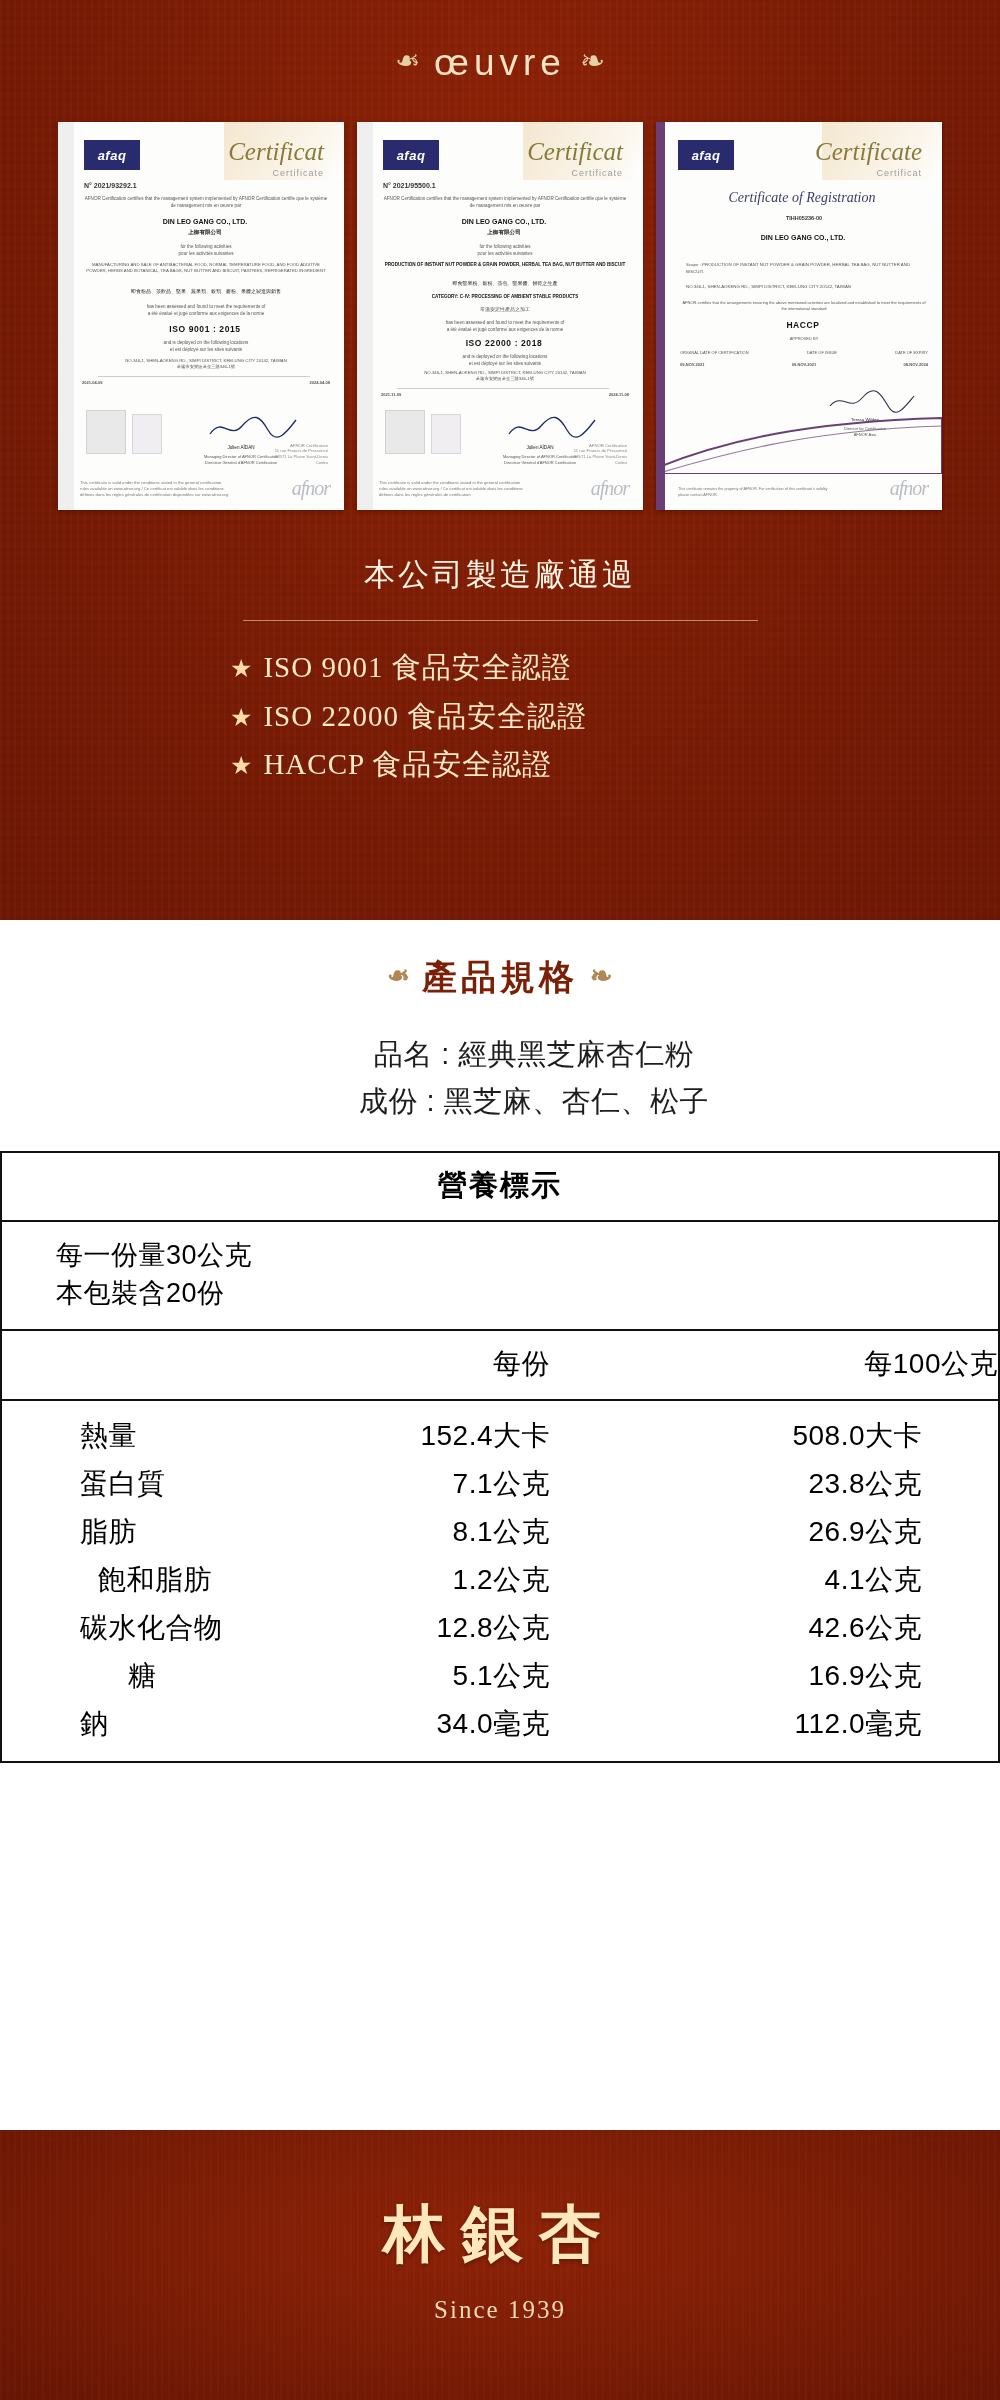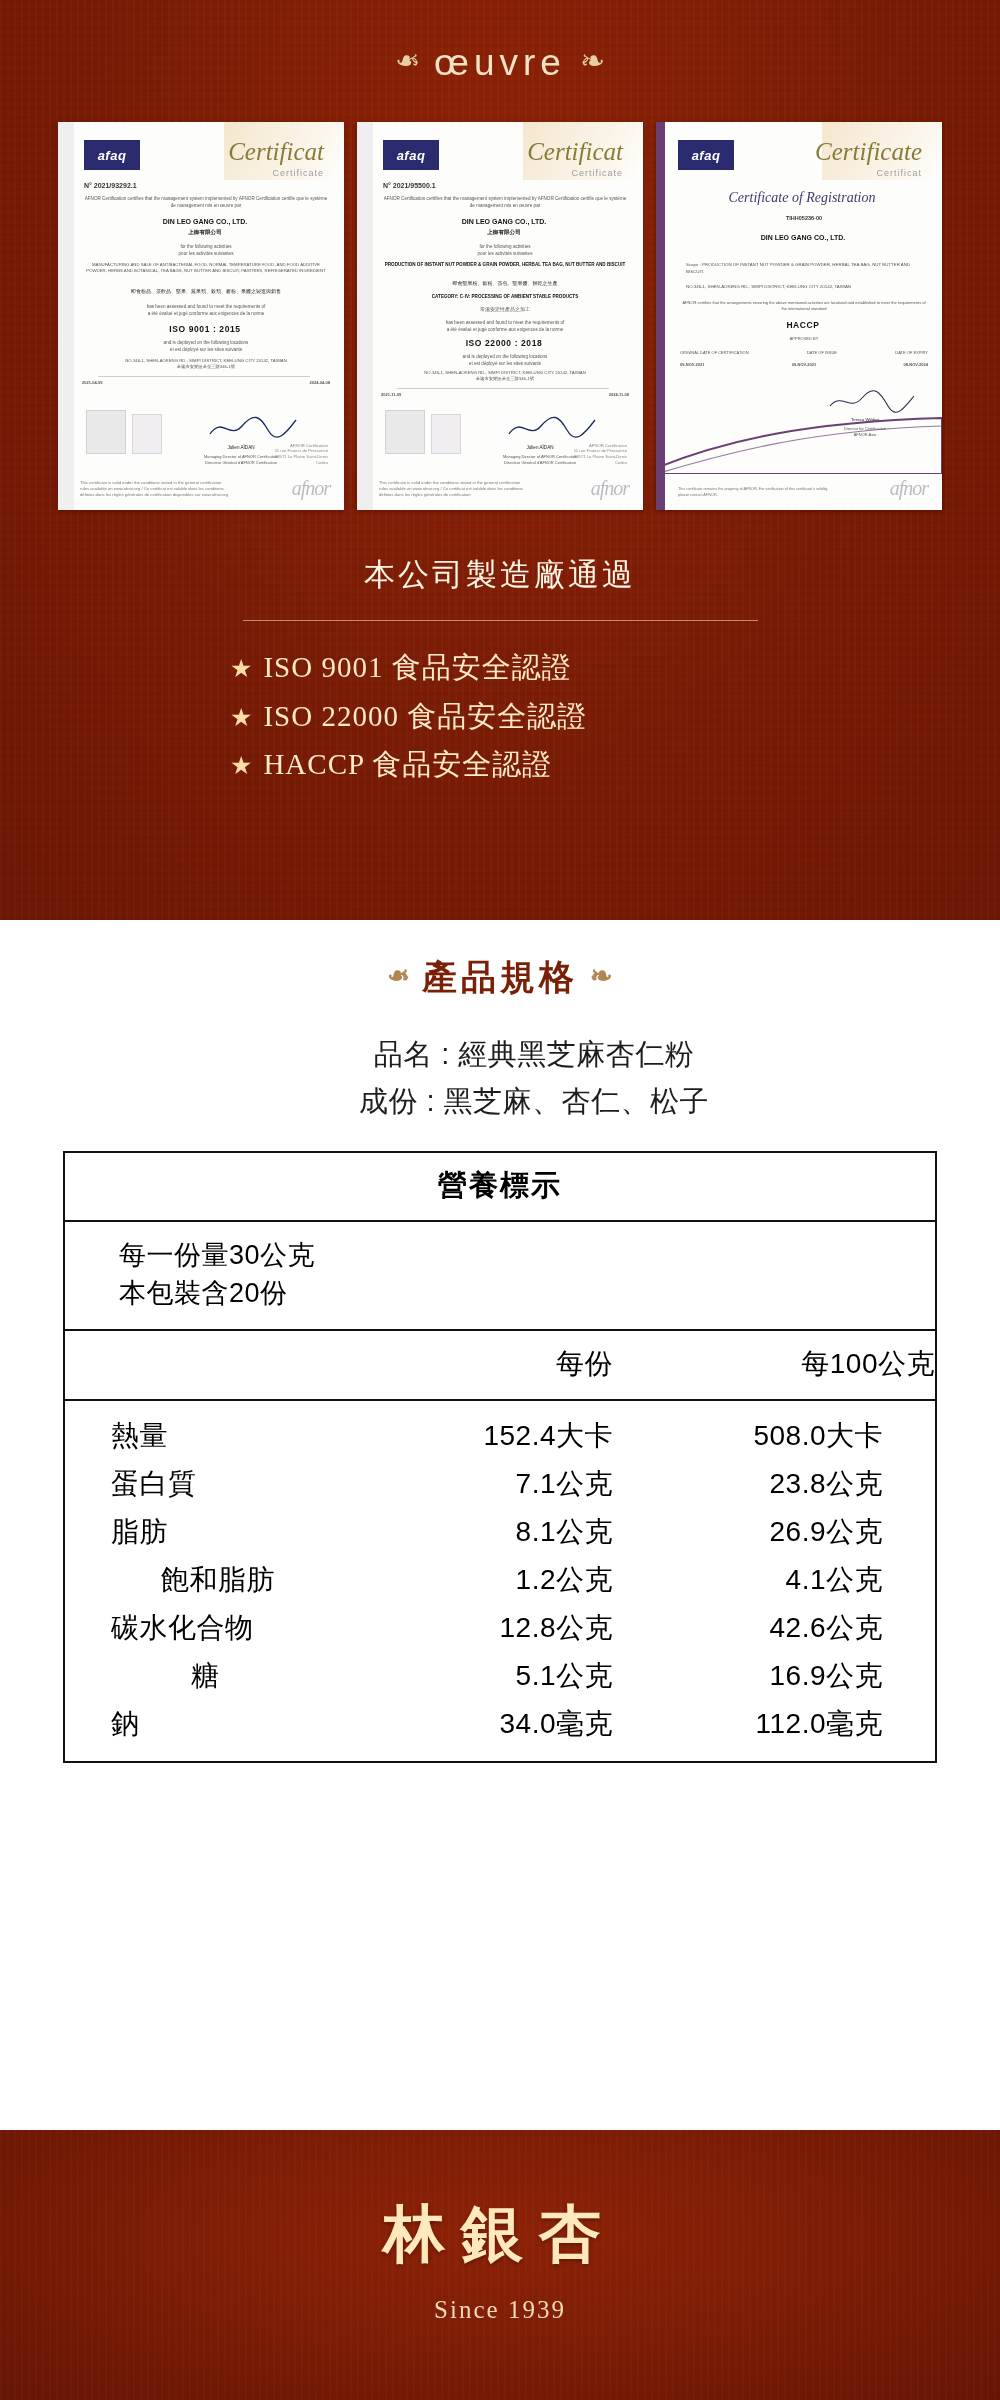--- a/index.html
+++ b/index.html
@@ -298,21 +298,21 @@
     text-align: center;
   }
   .spec-lines .sl {
     font-size: 29px;
     color: #1d1d1d;
     line-height: 1.62;
     letter-spacing: .5px;
   }
 
   .nutri {
-    width: 874px;
+    width: 1000px;
     margin: 26px auto 0;
     border: 2px solid #111;
     background: #fff;
   }
   .nutri .nt-head {
     text-align: center;
     font-size: 29px;
     font-weight: 700;
     padding: 13px 0 14px;
     border-bottom: 2px solid #111;
@@ -334,23 +334,23 @@
   .nutri td {
     font-size: 28px;
     padding: 5px 0;
     letter-spacing: .5px;
   }
   .nutri tr.colhead td {
     padding: 14px 0 16px;
     font-weight: 500;
   }
   .nutri tr.colhead { border-bottom: 2px solid #111; }
-  .nutri td.c-name { width: 300px; padding-left: 46px; }
+  .nutri td.c-name { width: 300px; padding-left: 78px; }
   .nutri td.c-per { width: 248px; text-align: right; }
-  .nutri td.c-100 { text-align: right; padding-right: 52px; }
+  .nutri td.c-100 { text-align: right; padding-right: 76px; }
   .nutri tbody tr:first-child td { padding-top: 16px; }
   .nutri tbody tr:last-child td { padding-bottom: 18px; }
   .nutri td.c-name.ind1 { padding-left: 96px; }
   .nutri td.c-name.ind2 { padding-left: 126px; }
 
   
   .sec-foot {
     width: 1000px;
     height: 270px;
     background: radial-gradient(ellipse at 50% 40%, #8d2206 0%, #7a1c05 55%, #661504 100%);

